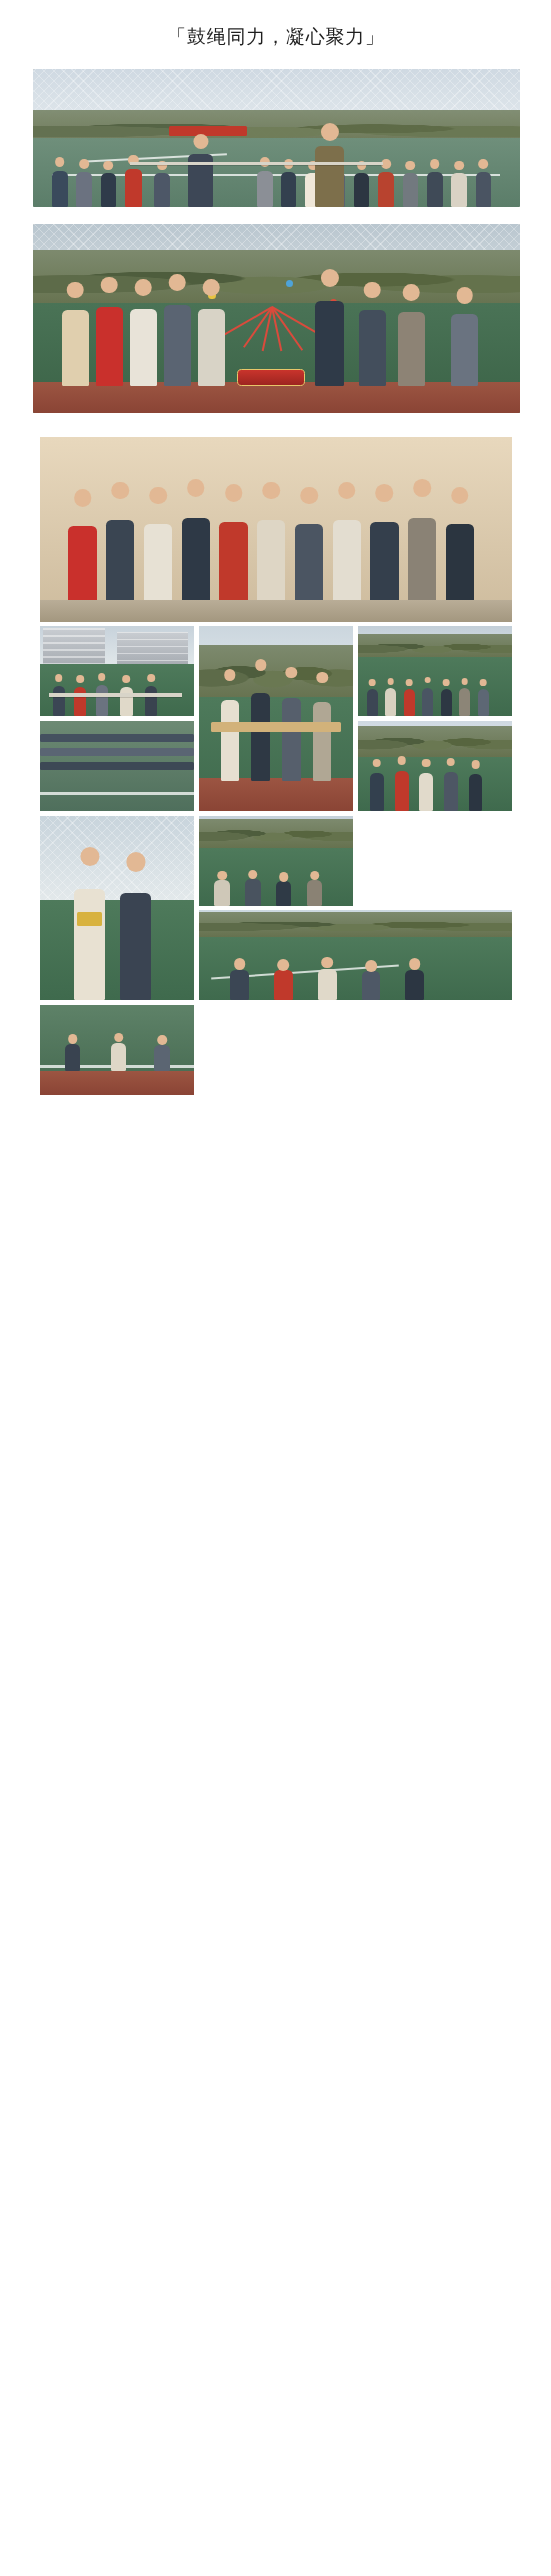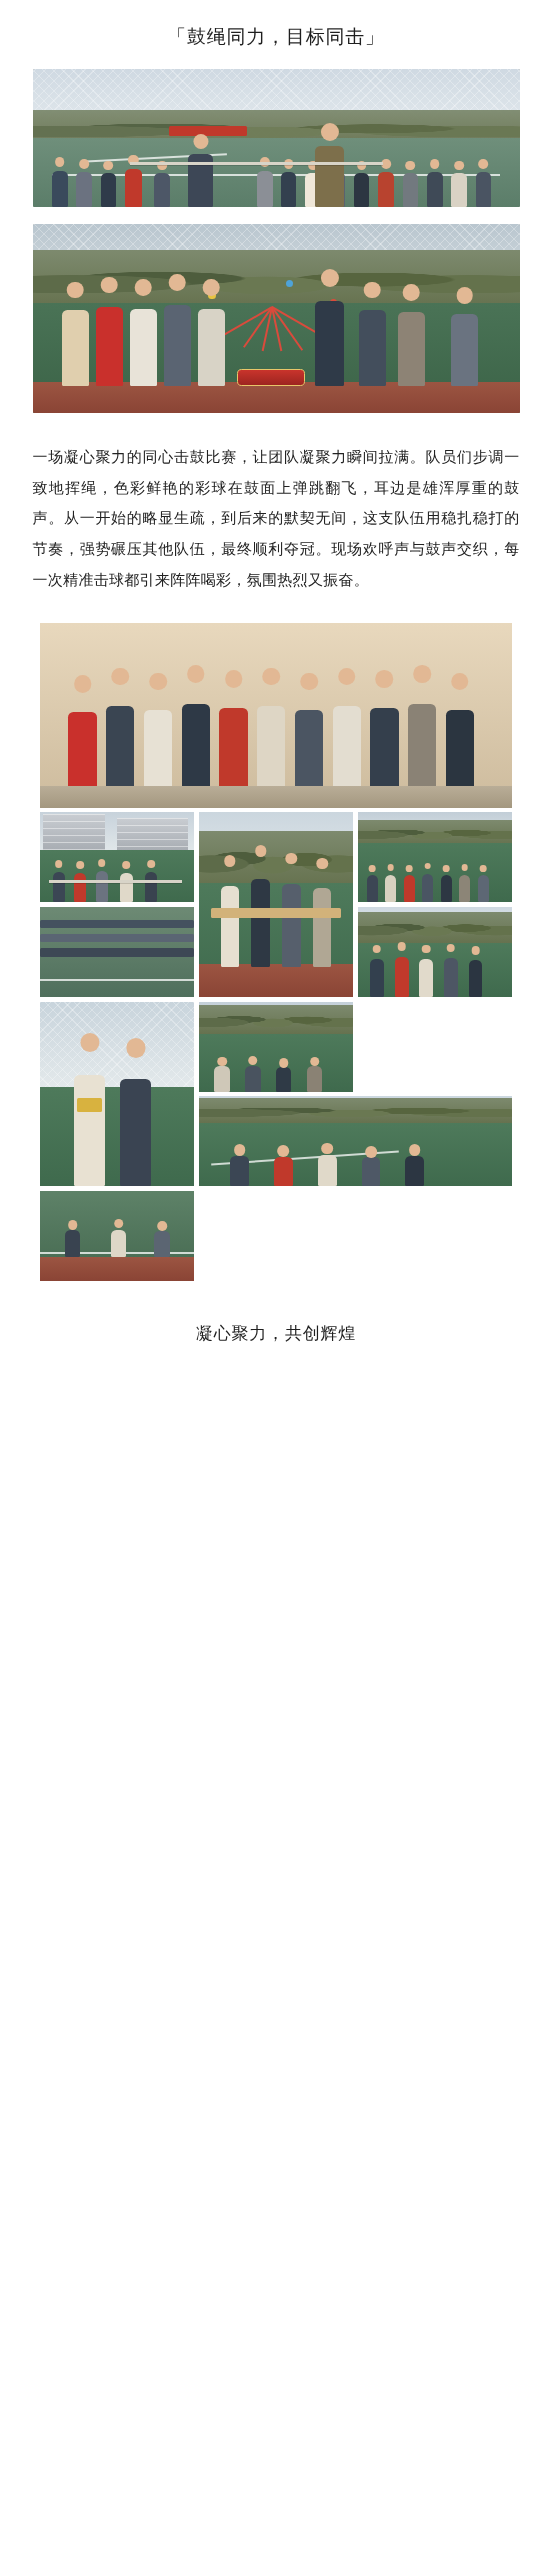--- a/index.html
+++ b/index.html
@@ -169,21 +169,21 @@
   .collage .cell { position: relative; overflow: hidden; }
   .span3 { grid-column: 1 / span 3; grid-row: span 2; }
   .span2w { grid-column: span 2; }
   .span2r { grid-row: span 2; }
 </style>
 </head>
 <body>
 
 <div class="page">
 
-  <div class="heading">「鼓绳同力，目标同击」</div>
+  <div class="heading">「鼓绳同力，凝心聚力」</div>
 
   <div class="figure">
     <div class="photo" style="height:138px;">
       <div class="sky" style="height:52%;"></div>
       <div class="fence" style="top:0;height:52%;"></div>
       <div class="trees" style="top:30%;height:26%;opacity:.95;"></div>
       <div class="ground-court" style="height:50%;"></div>
       <div class="line-white" style="left:4%;width:92%;bottom:22%;"></div>
       <div class="line-white" style="left:10%;width:30%;bottom:34%;transform:rotate(-3deg);"></div>
 
@@ -237,21 +237,20 @@
       <div class="person" style="left:20%;width:5.5%;height:41%;background:#e8e3d8;bottom:14%;"></div>
       <div class="person" style="left:27%;width:5.5%;height:43%;background:#5a6472;bottom:14%;"></div>
       <div class="person" style="left:34%;width:5.5%;height:41%;background:#d8d3c6;bottom:14%;"></div>
       <div class="person" style="left:58%;width:6%;height:45%;background:#2f3a48;bottom:14%;"></div>
       <div class="person" style="left:67%;width:5.5%;height:40%;background:#434e5c;bottom:14%;"></div>
       <div class="person" style="left:75%;width:5.5%;height:39%;background:#8d8375;bottom:14%;"></div>
       <div class="person" style="left:86%;width:5.5%;height:38%;background:#6a7380;bottom:14%;"></div>
     </div>
   </div>
 
-  <div class="paragraph">一场凝心聚力的同心击鼓比赛，让团队凝聚力瞬间拉满。队员们步调一致地挥绳，色彩鲜艳的彩球在鼓面上弹跳翻飞，耳边是雄浑厚重的鼓声。从一开始的略显生疏，到后来的默契无间，这支队伍用稳扎稳打的节奏，强势碾压其他队伍，最终顺利夺冠。现场欢呼声与鼓声交织，每一次精准击球都引来阵阵喝彩，氛围热烈又振奋。</div>
 
   <div class="collage">
 
     <div class="cell span3 photo">
       <div class="sky" style="height:100%;background:linear-gradient(#e8d8bd,#cdbb9d);"></div>
       <div class="building" style="left:6%;top:0;width:88%;height:58%;background:linear-gradient(#f0e4cc,#d9c6a4);background-image:none;"></div>
       <div class="person" style="left:6%;width:6%;height:52%;background:#c9302c;"></div>
       <div class="person" style="left:14%;width:6%;height:55%;background:#3a4552;"></div>
       <div class="person" style="left:22%;width:6%;height:53%;background:#e7e1d4;"></div>
       <div class="person" style="left:30%;width:6%;height:56%;background:#2e3946;"></div>
@@ -357,17 +356,16 @@
       <div class="ground-green" style="height:100%;background:linear-gradient(#5e8268,#44684f);"></div>
       <div class="ground-red" style="height:26%;"></div>
       <div class="line-white" style="left:0;width:100%;bottom:30%;"></div>
       <div class="person" style="left:16%;width:10%;height:30%;background:#394350;bottom:26%;"></div>
       <div class="person" style="left:46%;width:10%;height:31%;background:#ded7c7;bottom:26%;"></div>
       <div class="person" style="left:74%;width:10%;height:29%;background:#5b6querying;background:#5b6572;bottom:26%;"></div>
     </div>
 
   </div>
 
-  <div class="subheading">凝心聚力，共创辉煌</div>
 
 
 </div>
 
 
 </body></html>

